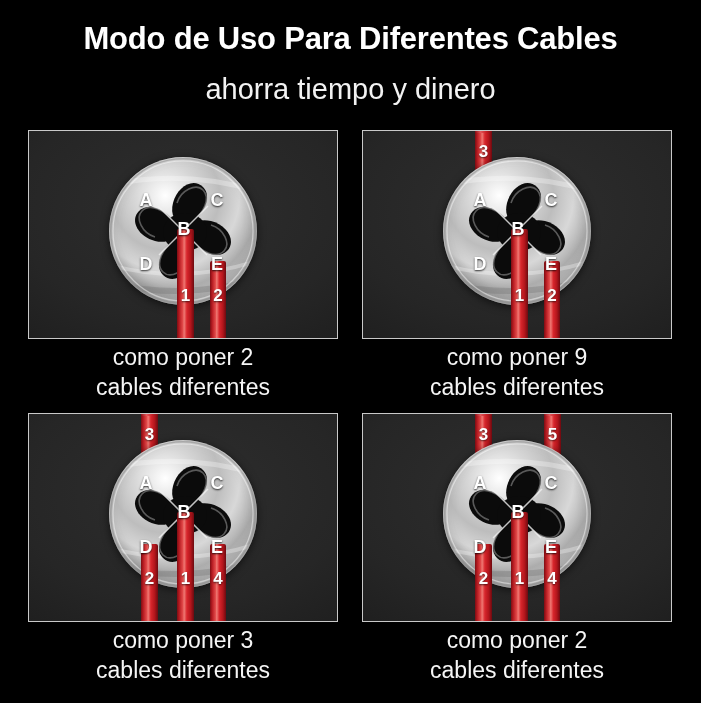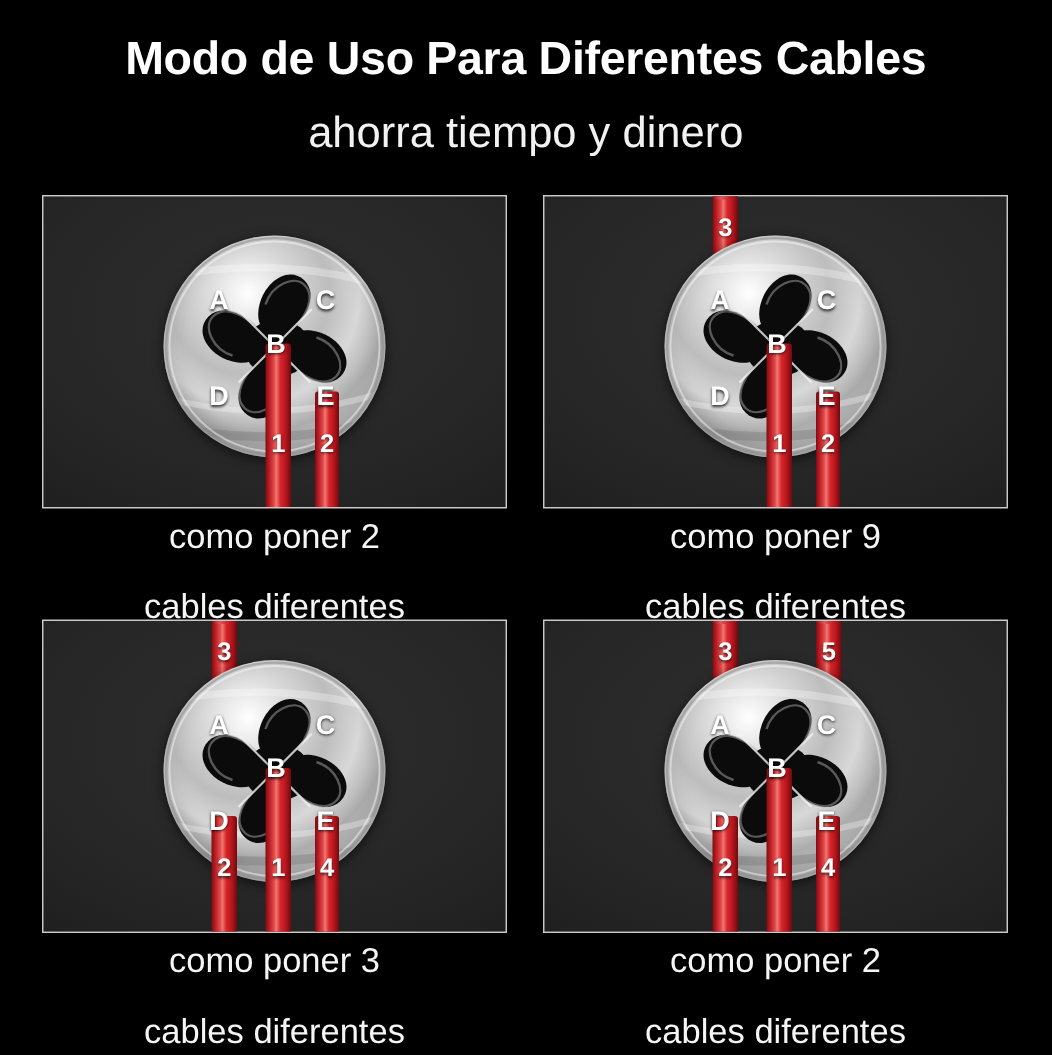--- a/index.html
+++ b/index.html
@@ -172,21 +172,21 @@
     position: absolute;
     left: 0;
     top: 212px;
     width: 310px;
     text-align: center;
     color: #f5f5f5;
     font-family: "Liberation Sans", sans-serif;
     font-size: 23px;
     line-height: 30px;
   }
-  .caption .l2 { display: block; margin-top: 17px; }
+  .caption .l2 { display: block; }
 </style>
 </head>
 <body>
 
 <div id="root">
 
   <div class="header">
     <div class="title">Modo de Uso Para Diferentes Cables</div>
     <div class="subtitle">ahorra tiempo y dinero</div>
   </div>

